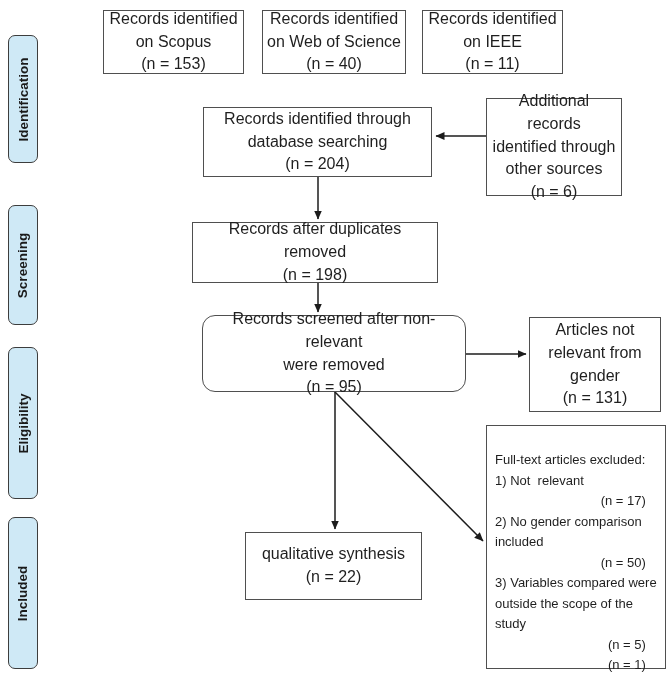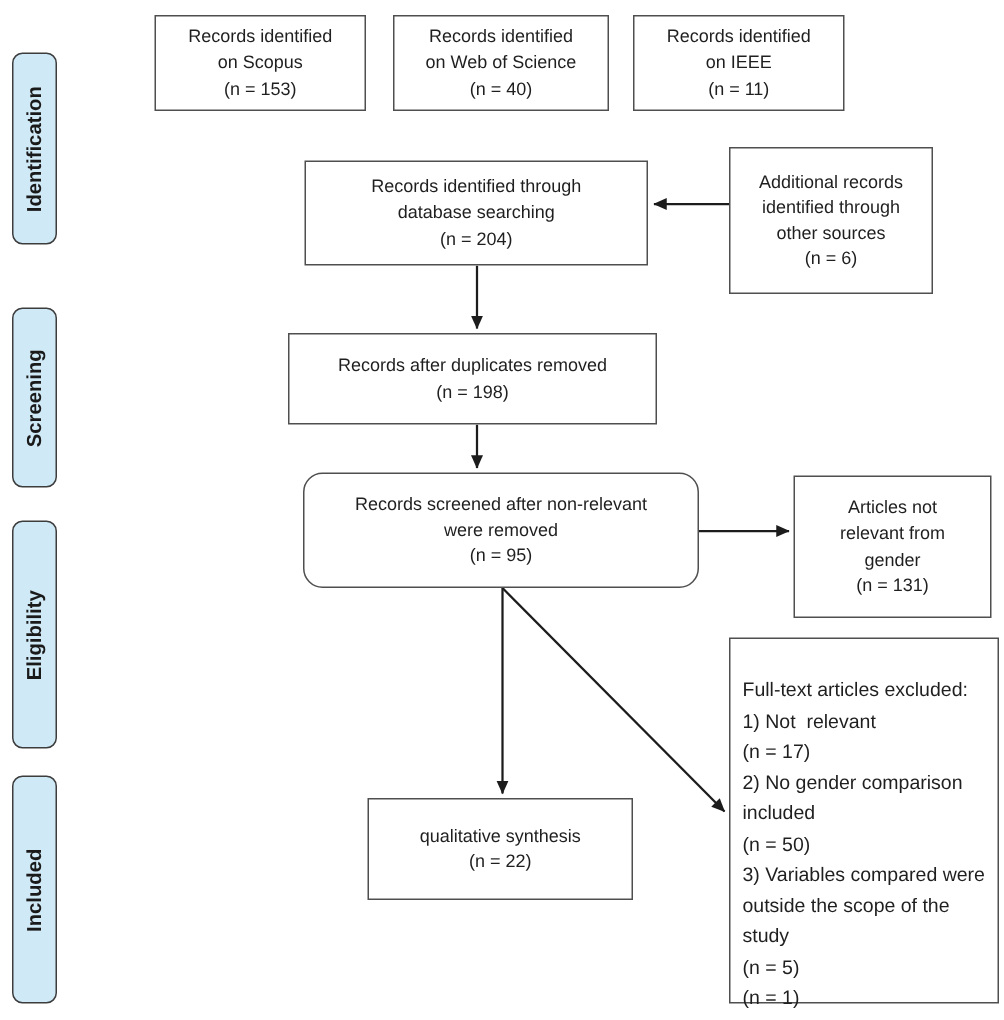--- a/index.html
+++ b/index.html
@@ -22,21 +22,21 @@
   .box {
     position: absolute;
     box-sizing: border-box;
     background: #ffffff;
     border: 1.6px solid #4f4f4f;
     display: flex;
     flex-direction: column;
     align-items: center;
     justify-content: center;
     text-align: center;
-    font-size: 12px;
+    font-size: 16px;
     line-height: 1.42;
     padding: 2px 4px;
   }
   
   .stage-label {
     position: absolute;
     left: 8px;
     width: 30px;
     box-sizing: border-box;
     background: #cfe9f6;
@@ -66,21 +66,21 @@
   .b-excluded {
     left: 486px; top: 425px; width: 180px; height: 244px;
     align-items: flex-start;
     justify-content: flex-start;
     text-align: left;
     padding: 24px 6px 4px 8px;
     line-height: 1.58;
     font-size: 13px;
   }
   .b-excluded .exc-text { white-space: pre-wrap; }
-  .b-excluded .exc-n { text-align: left; width: 92%; }
+  .b-excluded .exc-n { text-align: right; width: 92%; }
   .lbl-identification { top: 35px;  height: 128px; }
   .lbl-screening      { top: 205px; height: 120px; }
   .lbl-eligibility    { top: 347px; height: 152px; }
   .lbl-included       { top: 517px; height: 152px; }
 </style>
 </head>
 <body>
 
 <div class="stage">
 

